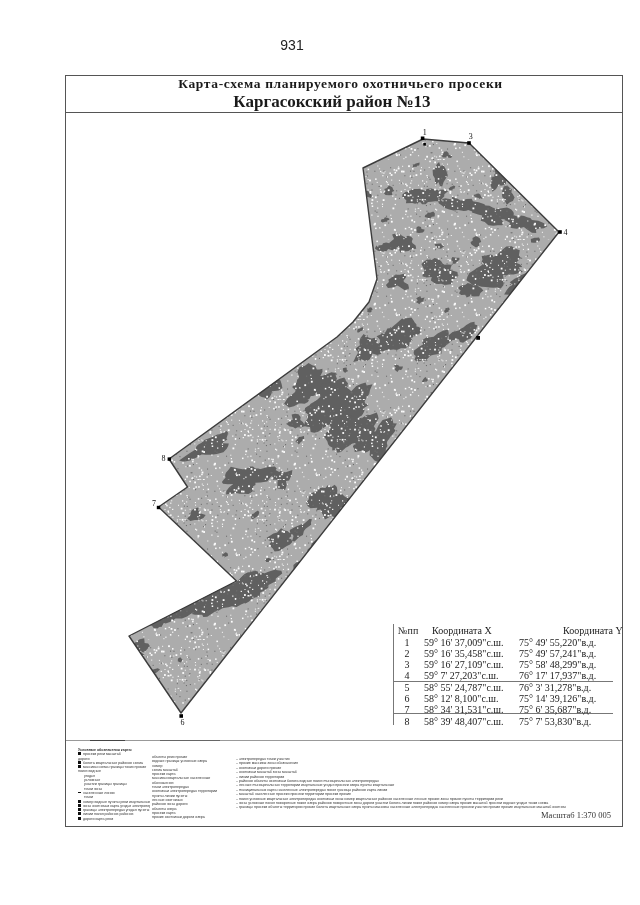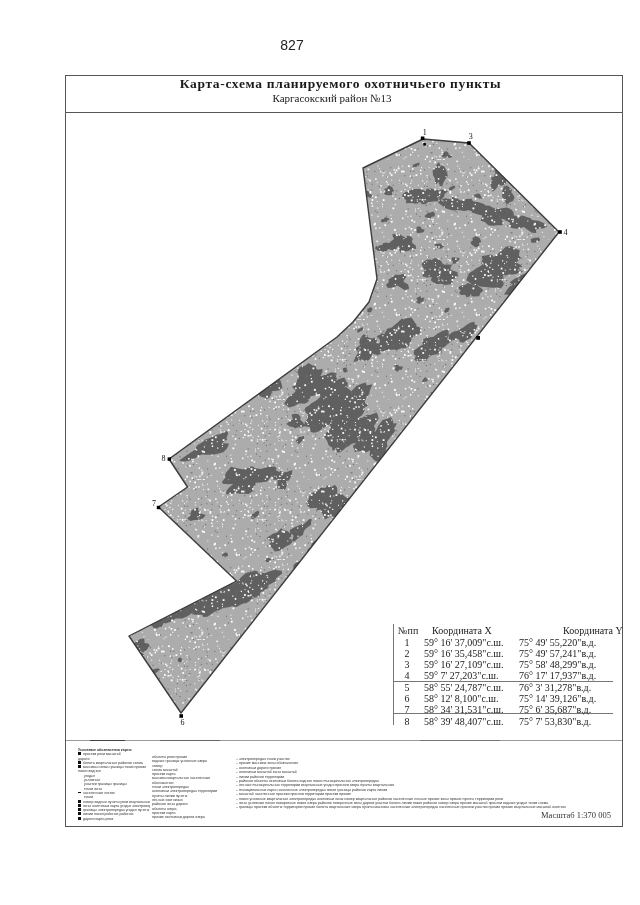--- a/index.html
+++ b/index.html
@@ -1,24 +1,24 @@
 <!DOCTYPE html>
 <html><head><meta charset="utf-8">
 <style>
 html,body{margin:0;padding:0;background:#fff;width:640px;height:905px;overflow:hidden}
 body{position:relative;font-family:"Liberation Serif",serif}
 .abs{position:absolute}
 .tr{position:absolute;white-space:nowrap}
 </style></head>
 <body>
-<div class="abs" style="left:0;top:37px;width:584px;text-align:center;font-family:'Liberation Sans',sans-serif;font-size:14px;color:#222">827</div>
+<div class="abs" style="left:0;top:37px;width:584px;text-align:center;font-family:'Liberation Sans',sans-serif;font-size:14px;color:#222">931</div>
 <div class="abs" style="left:65px;top:75px;width:556px;height:750px;border:1px solid #555"></div>
 <div class="abs" style="left:65px;top:112px;width:557px;border-top:1px solid #555"></div>
-<div class="abs" style="left:66px;top:76px;width:549px;text-align:center;font-weight:bold;font-size:13.5px;letter-spacing:0.65px;color:#1a1a1a">Карта-схема планируемого охотничьего пункты</div>
-<div class="abs" style="left:66px;top:91.5px;width:532px;text-align:center;font-weight:normal;font-size:11px;color:#1a1a1a">Каргасокский район №13</div>
+<div class="abs" style="left:66px;top:76px;width:549px;text-align:center;font-weight:bold;font-size:13.5px;letter-spacing:0.65px;color:#1a1a1a">Карта-схема планируемого охотничьего просеки</div>
+<div class="abs" style="left:66px;top:91.5px;width:532px;text-align:center;font-weight:bold;font-size:17px;color:#1a1a1a">Каргасокский район №13</div>
 <svg width="640" height="905" viewBox="0 0 640 905" style="position:absolute;left:0;top:0">
 <defs>
 <pattern id="stip" width="80" height="80" patternUnits="userSpaceOnUse">
         <rect x="54.2" y="62.8" width="1.8" height="1.8" fill="#fdfdfd"></rect>
         <rect x="9.7" y="16.0" width="1.2" height="1.2" fill="#fdfdfd"></rect>
         <rect x="79.7" y="23.1" width="1.0" height="1.0" fill="#fdfdfd"></rect>
         <rect x="47.6" y="8.6" width="1.5" height="1.5" fill="#fdfdfd"></rect>
         <rect x="26.2" y="21.4" width="1.0" height="1.0" fill="#fdfdfd"></rect>
         <rect x="61.9" y="71.8" width="1.0" height="1.0" fill="#fdfdfd"></rect>
         <rect x="45.5" y="16.1" width="1.0" height="1.0" fill="#fdfdfd"></rect>

